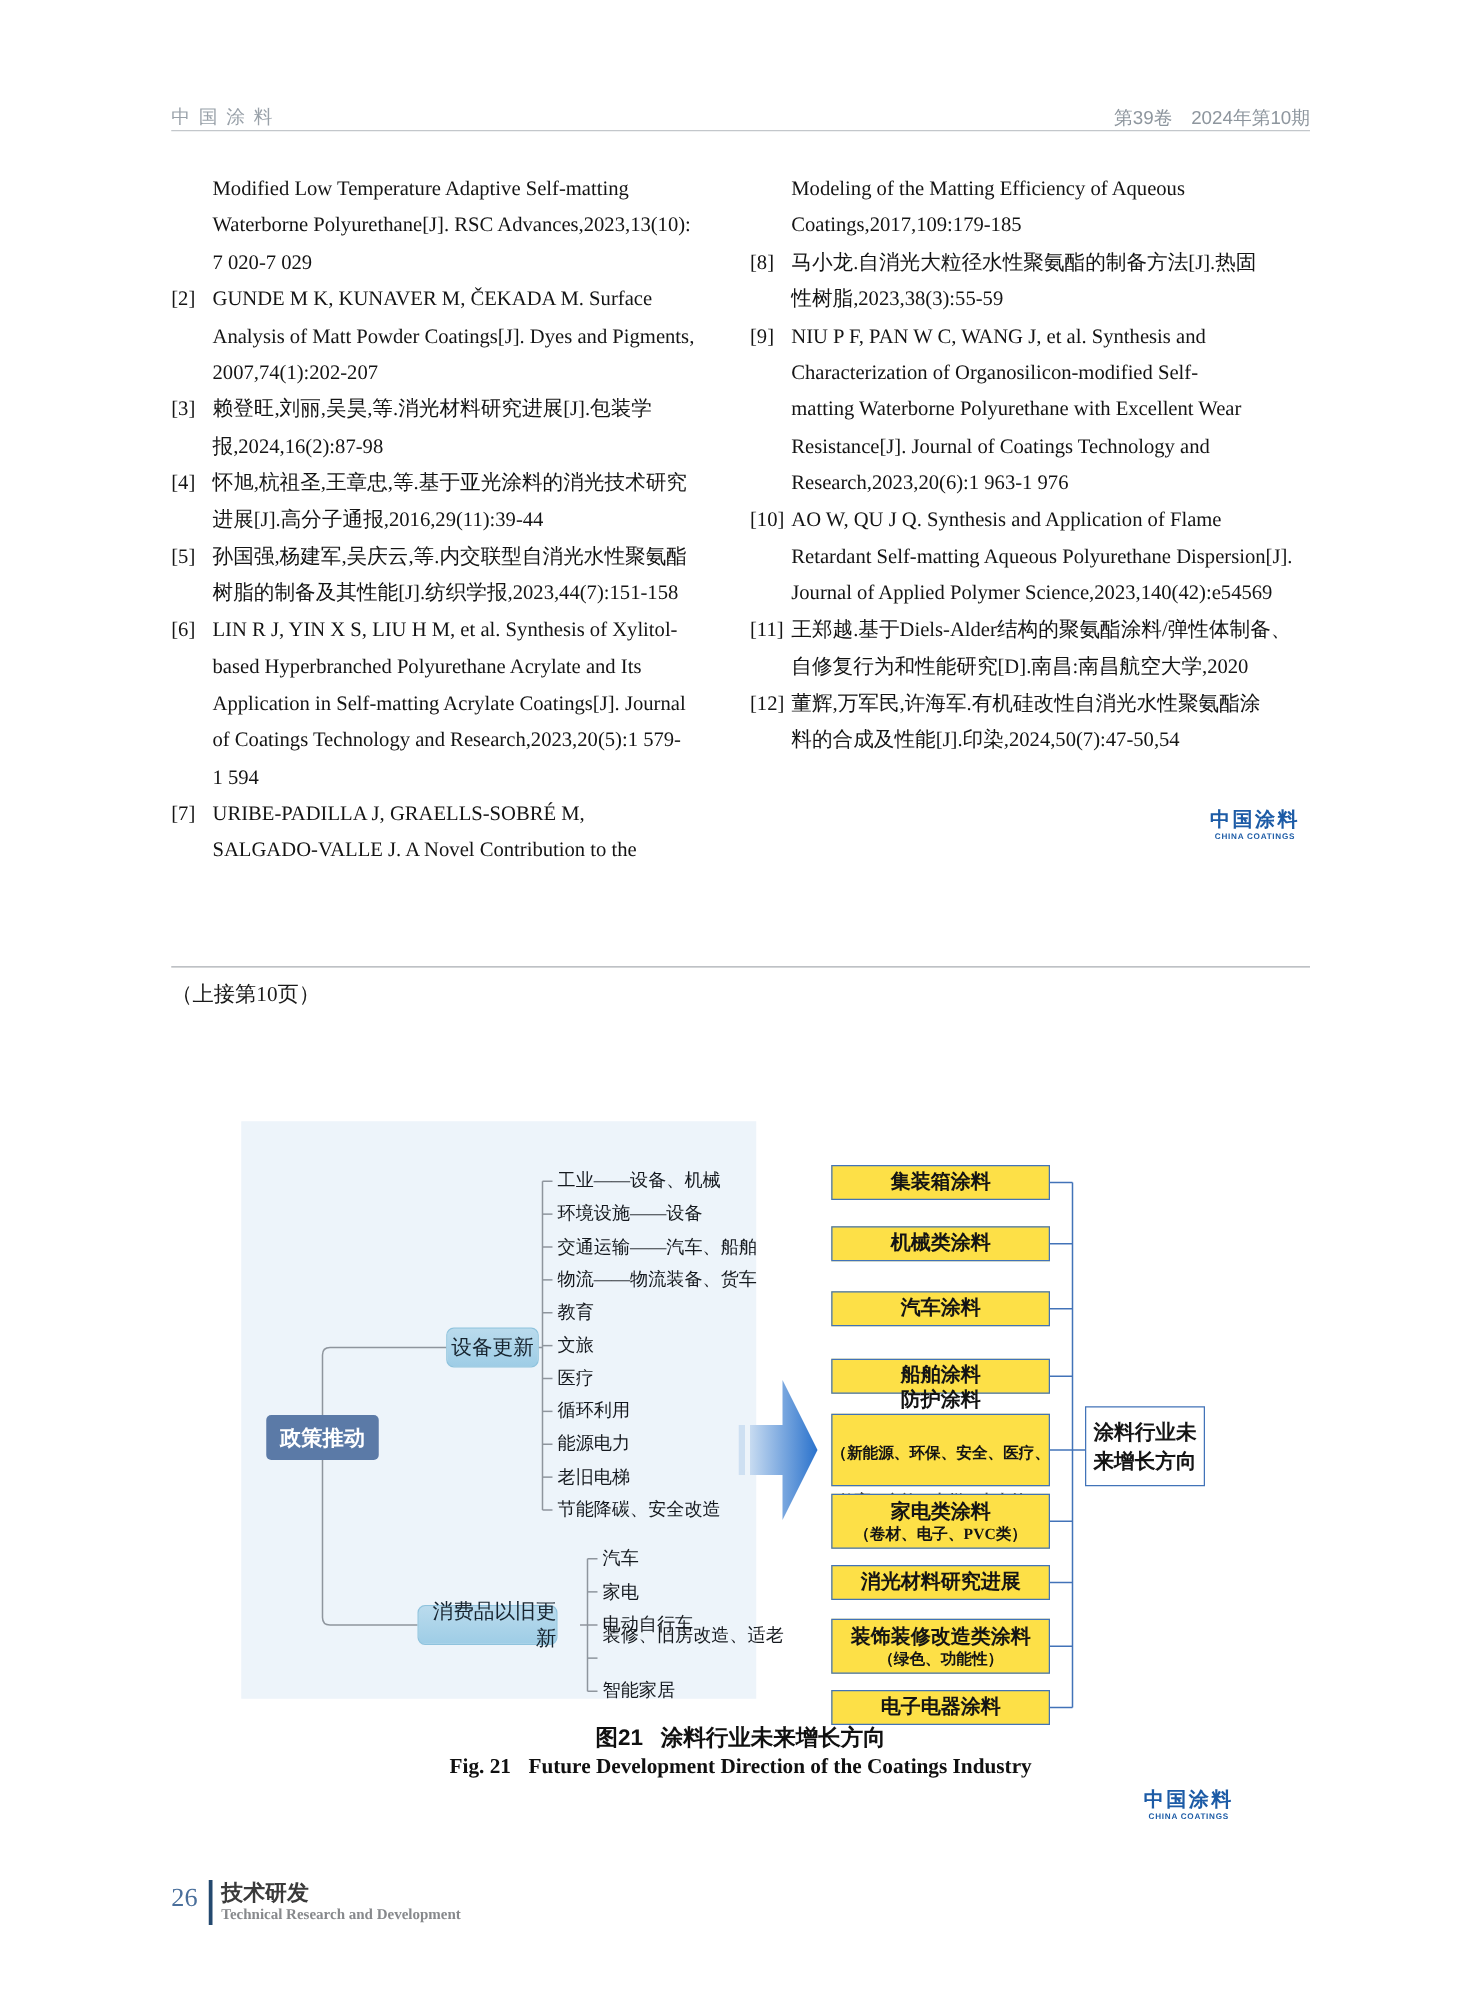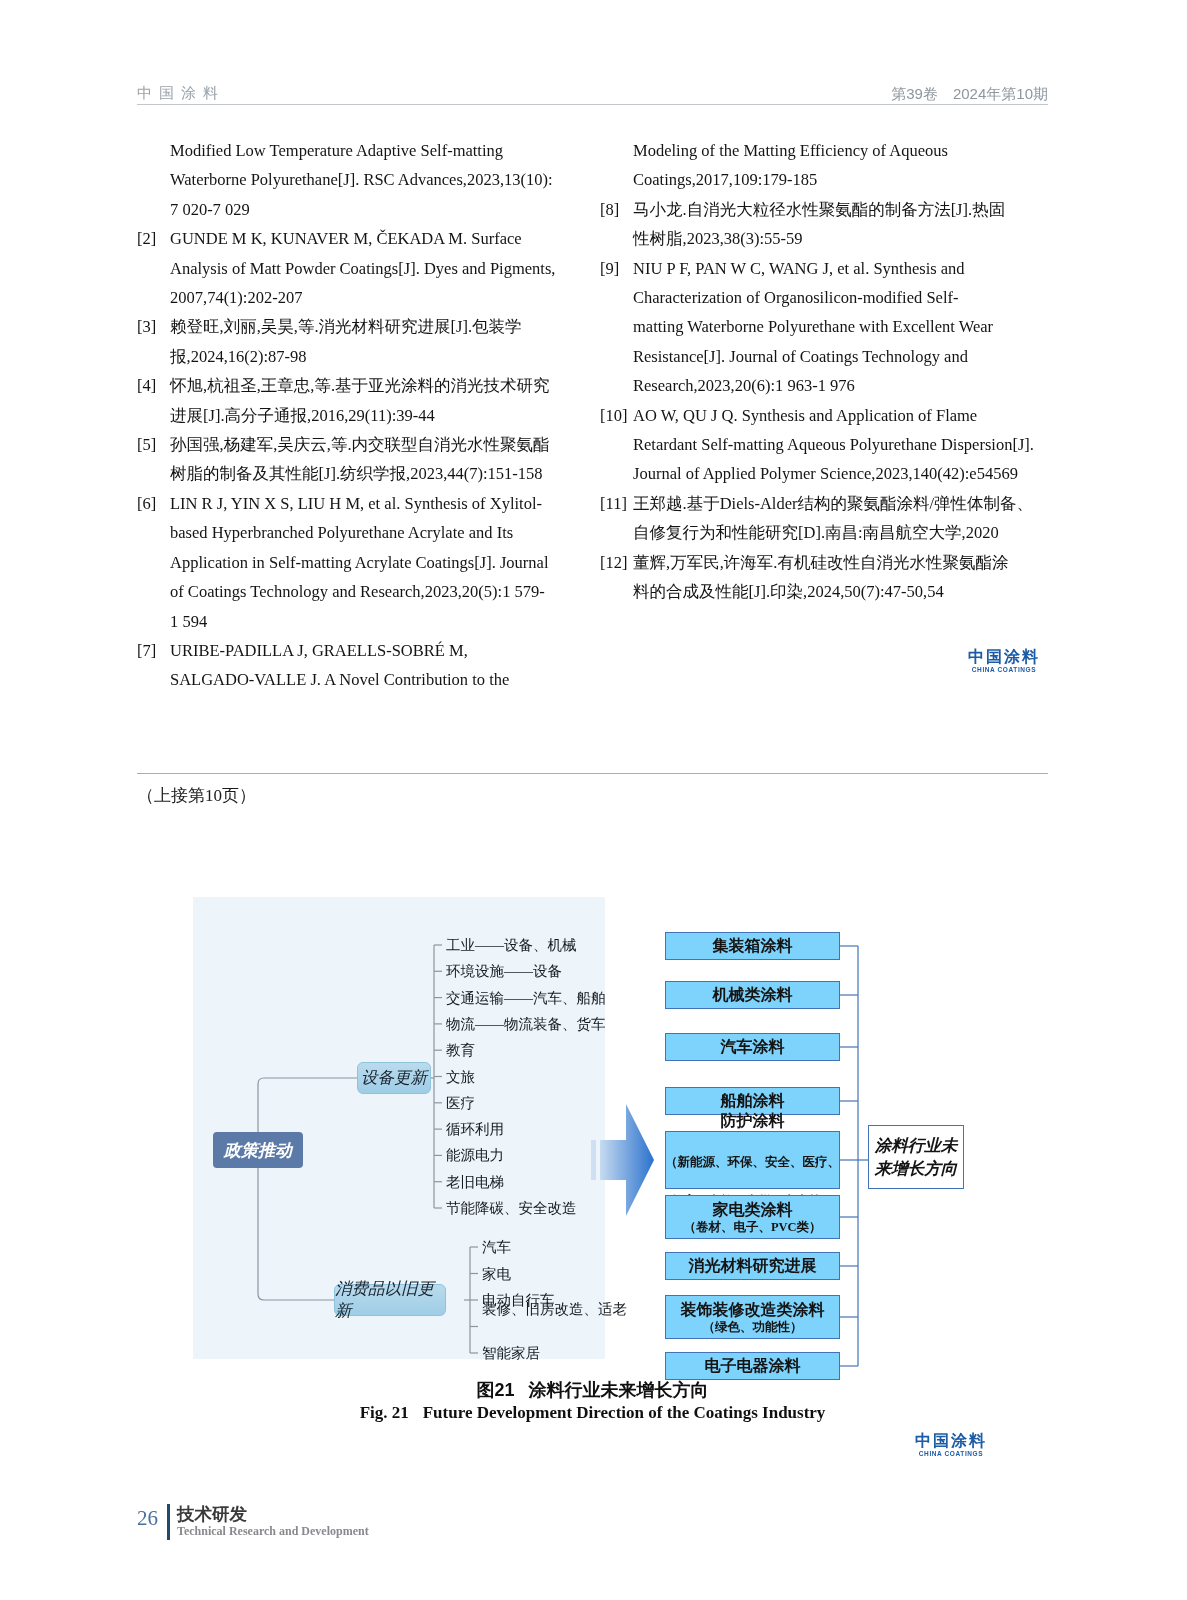--- a/index.html
+++ b/index.html
@@ -28,29 +28,29 @@
   #logo-top{left:958px;top:648px;width:92px;}
   #logo-bottom{left:905px;top:1432px;width:92px;}
 
   
   .divider2{position:absolute;left:137px;top:773px;width:911px;height:1px;background:#a9adb2;}
   .continuation{position:absolute;left:137px;top:784px;font-size:17px;color:#1a1a1a;}
 
   
   .panel{position:absolute;left:193px;top:897px;width:412px;height:462px;background:#edf4fa;}
   #diagram-svg{position:absolute;left:0;top:0;pointer-events:none;}
-  .node{position:absolute;display:flex;align-items:center;justify-content:center;text-align:left;box-sizing:border-box;font-style:italic;}
+  .node{position:absolute;display:flex;align-items:center;justify-content:center;text-align:right;box-sizing:border-box;}
   .root-box{left:213px;top:1132px;width:90px;height:36px;background:#5b7aa7;color:#ffffff;
             font-family:"Liberation Sans","DejaVu Sans",sans-serif;font-weight:bold;font-size:17px;border-radius:4px;}
   .branch-box{background:linear-gradient(#badbed,#9ecde6);color:#16232e;font-size:16.5px;
               border-radius:6px;border:1px solid #8fc3dd;}
   #branch-box-0{left:357px;top:1062px;width:74px;height:32px;}
   #branch-box-1{left:334px;top:1284px;width:112px;height:32px;}
   .branch-item{position:absolute;font-size:14.5px;line-height:20px;white-space:nowrap;color:#15191e;}
-  .out-box{position:absolute;left:665px;width:175px;border:1.5px solid #4273b8;background:#7dd3fc;box-sizing:border-box;
+  .out-box{position:absolute;left:665px;width:175px;border:1.5px solid #4273b8;background:#fde047;box-sizing:border-box;
            display:flex;flex-direction:column;align-items:center;justify-content:center;text-align:center;}
   .out-main{font-size:16px;line-height:20px;font-weight:600;white-space:nowrap;}
   .out-sub{font-size:12.5px;line-height:15px;font-weight:600;white-space:nowrap;}
   .target-box{left:868px;top:1125px;width:96px;height:64px;border:1.5px solid #4273b8;background:#ffffff;
               flex-direction:column;font-size:16.5px;line-height:23px;font-weight:600;}
 
   
   .caption-zh{position:absolute;left:137px;top:1378px;width:911px;text-align:center;
               font-family:"Liberation Sans","DejaVu Sans",sans-serif;font-weight:bold;font-size:18px;color:#101010;}
   .caption-en{position:absolute;left:137px;top:1403px;width:911px;text-align:center;font-weight:bold;font-size:17px;color:#101010;}

